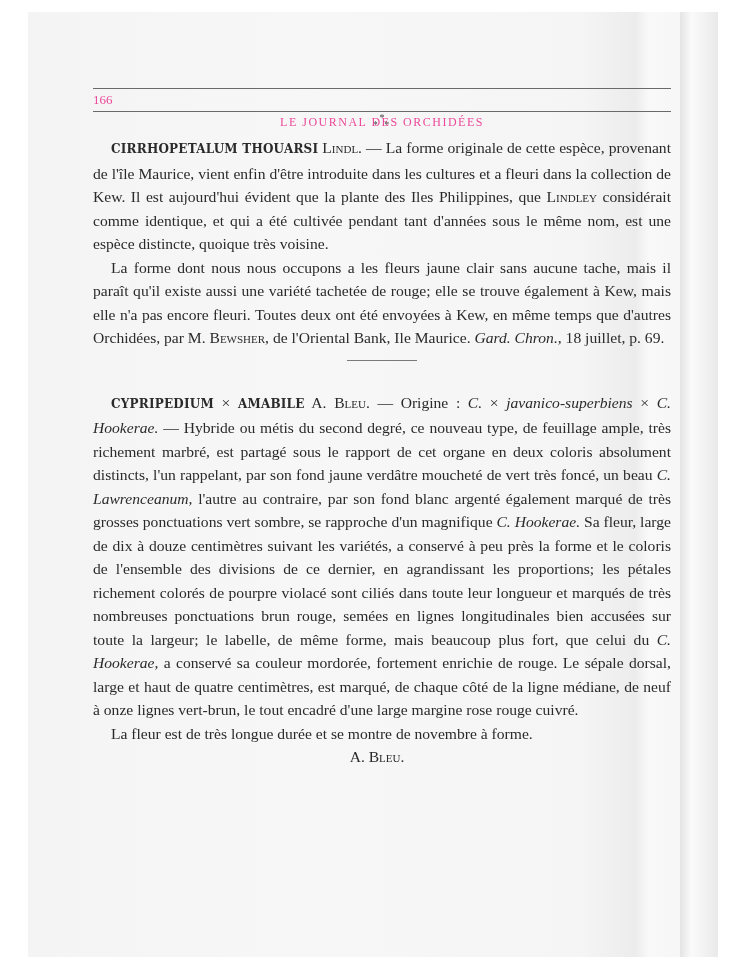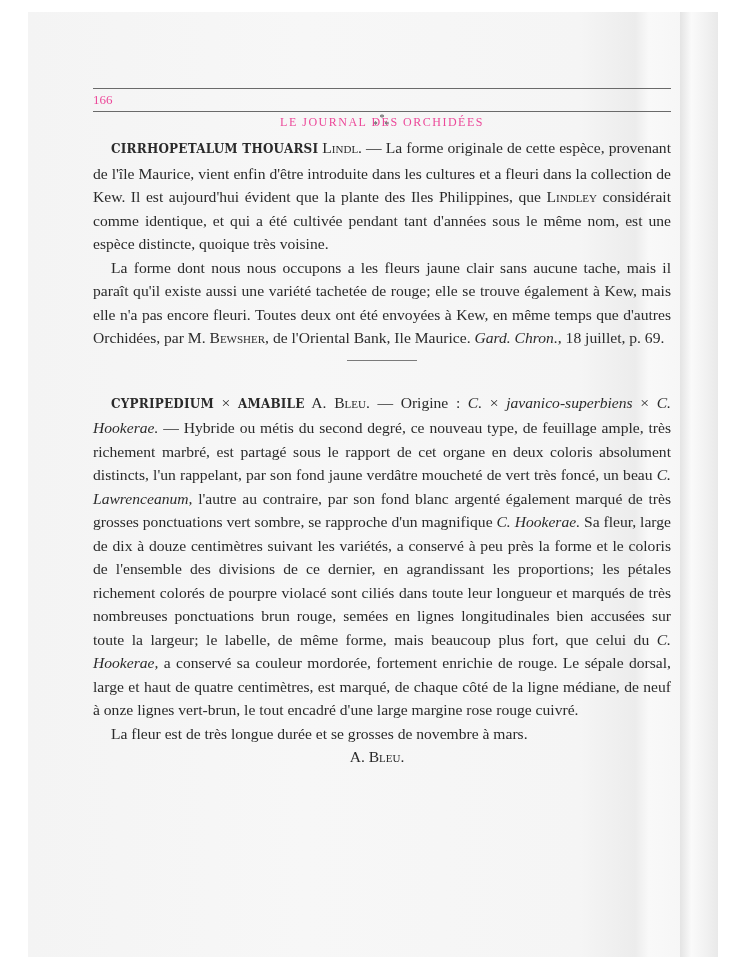--- a/index.html
+++ b/index.html
@@ -71,17 +71,17 @@
 
     <p class="indent"><span class="species">CIRRHOPETALUM THOUARSI</span> <span class="sc">Lindl.</span><span> — La forme originale de cette espèce, provenant de l'île Maurice, vient enfin d'être introduite dans les cultures et a fleuri dans la collection de Kew. Il est aujourd'hui évident que la plante des Iles Philippines, que </span><span class="sc">Lindley</span><span> considérait comme identique, et qui a été cultivée pendant tant d'années sous le même nom, est une espèce distincte, quoique très voisine.</span></p>
 
     <p class="indent"><span>La forme dont nous nous occupons a les fleurs jaune clair sans aucune tache, mais il paraît qu'il existe aussi une variété tachetée de rouge; elle se trouve également à Kew, mais elle n'a pas encore fleuri. Toutes deux ont été envoyées à Kew, en même temps que d'autres Orchidées, par M. </span><span class="sc">Bewsher</span><span>, de l'Oriental Bank, Ile Maurice. </span><i>Gard. Chron.</i><span>, 18 juillet, p. 69.</span></p>
 
 
     <div class="divider"></div>
 
     <p class="indent"><span class="species">CYPRIPEDIUM</span> <span class="cross">×</span> <span class="species">AMABILE</span> <span>A. </span><span class="sc">Bleu.</span><span> — Origine : </span><i>C.</i><span> × </span><i>javanico-superbiens</i><span> × </span><i>C. Hookerae.</i><span> — Hybride ou métis du second degré, ce nouveau type, de feuillage ample, très richement marbré, est partagé sous le rapport de cet organe en deux coloris absolument distincts, l'un rappelant, par son fond jaune verdâtre moucheté de vert très foncé, un beau </span><i>C. Lawrenceanum,</i><span> l'autre au contraire, par son fond blanc argenté également marqué de très grosses ponctuations vert sombre, se rapproche d'un magnifique </span><i>C. Hookerae.</i><span> Sa fleur, large de dix à douze centimètres suivant les variétés, a conservé à peu près la forme et le coloris de l'ensemble des divisions de ce dernier, en agrandissant les proportions; les pétales richement colorés de pourpre violacé sont ciliés dans toute leur longueur et marqués de très nombreuses ponctuations brun rouge, semées en lignes longitudinales bien accusées sur toute la largeur; le labelle, de même forme, mais beaucoup plus fort, que celui du </span><i>C. Hookerae,</i><span> a conservé sa couleur mordorée, fortement enrichie de rouge. Le sépale dorsal, large et haut de quatre centimètres, est marqué, de chaque côté de la ligne médiane, de neuf à onze lignes vert-brun, le tout encadré d'une large margine rose rouge cuivré.</span></p>
 
-    <p class="indent">La fleur est de très longue durée et se grosses de novembre à mars.</p>
+    <p class="indent">La fleur est de très longue durée et se montre de novembre à forme.</p>
 
     <p class="sig2"><span>A. </span><span class="sc">Bleu.</span></p>
   </div>
 </div>
 
 </body></html>

